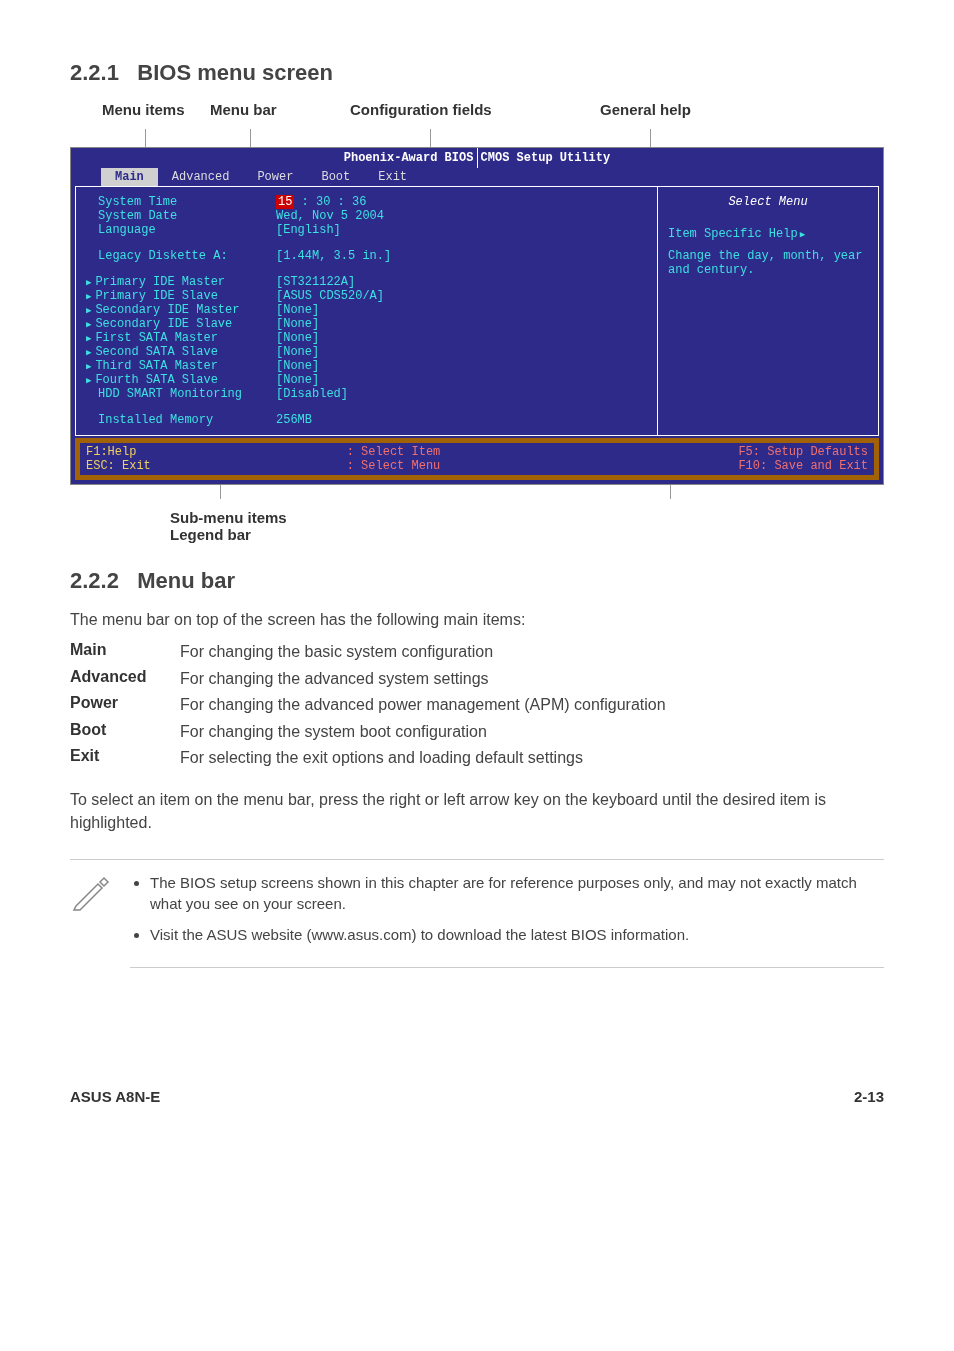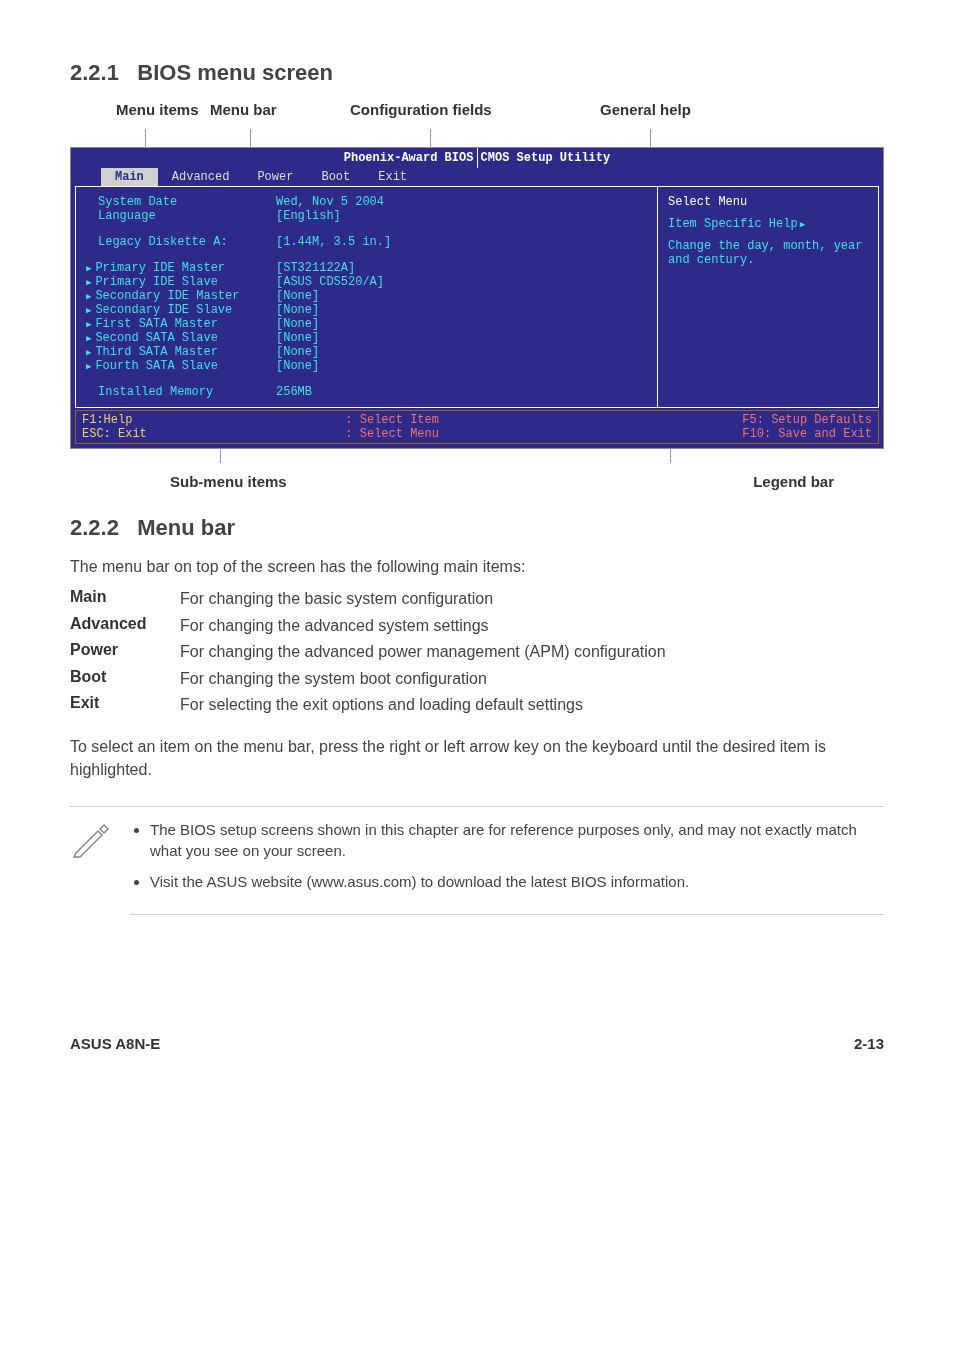--- a/index.html
+++ b/index.html
@@ -74,41 +74,42 @@
     }
     .bios-right {
       width: 220px;
       padding: 8px 10px;
     }
     .bios-row { display: flex; }
     .bios-label { color: #3de0e0; width: 190px; }
     .bios-value { color: #3de0e0; }
     .bios-value .hl { background: #c00; color: #fff; padding: 0 2px; }
     .bios-submenu::before { content: "\25B6"; color: #3de0e0; font-size: 9px; margin-right: 4px; }
-    .bios-right .title { color: #fff; margin-bottom: 8px; }
+    .bios-right .title { color: #fff; text-align: center; margin-bottom: 18px; font-style: italic; }
     .bios-right .help-label { color: #3de0e0; }
     .bios-right .help-text { color: #3de0e0; margin-top: 8px; }
     .bios-footer {
       display: flex;
-      border: 1px solid #a16207;
+      border: 5px solid #a16207;
       margin: 2px 4px 4px 4px;
       padding: 2px 6px;
       justify-content: space-between;
     }
     .bios-footer .col { flex: 1; }
     .bios-footer .yellow { color: #f0d060; }
     .bios-footer .red { color: #f07070; }
     .bios-footer .right { text-align: right; }
     .sub-annotation {
       display: flex;
       justify-content: space-between;
       font-weight: bold;
       font-size: 15px;
       margin-top: 10px;
       padding: 0 50px 0 100px;
+      flex-direction: column;
     }
     .body-text {
       font-size: 16px;
       color: #444;
       margin: 10px 0;
       line-height: 1.4;
     }
     .menu-desc-row { display: flex; margin: 4px 0; }
     .menu-desc-label { width: 110px; font-weight: bold; font-size: 16px; color: #333; }
     .menu-desc-text { flex: 1; font-size: 16px; color: #444; line-height: 1.4; }
@@ -139,21 +140,21 @@
   </style>
 </head>
 <body>
 
 <h2 class="section-heading">
   <span>2.2.1</span>&nbsp;&nbsp;
   <span>BIOS menu screen</span>
 </h2>
 
 <div class="annotation-row">
-  <span class="ann" style="left:46px">Menu items</span>
+  <span class="ann" style="left:32px">Menu items</span>
   <span class="ann" style="left:140px">Menu bar</span>
   <span class="ann" style="left:280px">Configuration fields</span>
   <span class="ann" style="left:530px">General help</span>
 </div>
 <div style="position:relative;height:18px">
   <div class="ann-line" style="left:75px;height:18px"></div>
   <div class="ann-line" style="left:180px;height:18px"></div>
   <div class="ann-line" style="left:360px;height:18px"></div>
   <div class="ann-line" style="left:580px;height:18px"></div>
 </div>
@@ -166,20 +167,24 @@
   <div class="bios-tabs">
     <div class="bios-tab active">Main</div>
     <div class="bios-tab">Advanced</div>
     <div class="bios-tab">Power</div>
     <div class="bios-tab">Boot</div>
     <div class="bios-tab">Exit</div>
   </div>
   <div class="bios-body">
     <div class="bios-left" id="bios-left">
         <div class="bios-row">
+          <div class="bios-label" style="padding-left: 12px;">System Time</div>
+          <div class="bios-value"><span class="hl">15</span> : 30 : 36</div>
+        </div>
+        <div class="bios-row">
           <div class="bios-label" style="padding-left: 12px;">System Date</div>
           <div class="bios-value">Wed, Nov 5 2004</div>
         </div>
         <div class="bios-row">
           <div class="bios-label" style="padding-left: 12px;">Language</div>
           <div class="bios-value">[English]</div>
         </div>
         <div style="height: 12px;"></div>
         <div class="bios-row">
           <div class="bios-label" style="padding-left: 12px;">Legacy Diskette A:</div>
@@ -210,20 +215,24 @@
           <div class="bios-label bios-submenu">Second SATA Slave</div>
           <div class="bios-value">[None]</div>
         </div>
         <div class="bios-row">
           <div class="bios-label bios-submenu">Third SATA Master</div>
           <div class="bios-value">[None]</div>
         </div>
         <div class="bios-row">
           <div class="bios-label bios-submenu">Fourth SATA Slave</div>
           <div class="bios-value">[None]</div>
+        </div>
+        <div class="bios-row">
+          <div class="bios-label" style="padding-left: 12px;">HDD SMART Monitoring</div>
+          <div class="bios-value">[Disabled]</div>
         </div>
         <div style="height: 12px;"></div>
         <div class="bios-row">
           <div class="bios-label" style="padding-left: 12px;">Installed Memory</div>
           <div class="bios-value">256MB</div>
         </div>
       </div>
     <div class="bios-right">
       <div class="title">Select Menu</div>
       <div class="help-label help-arrow">Item Specific Help</div>

